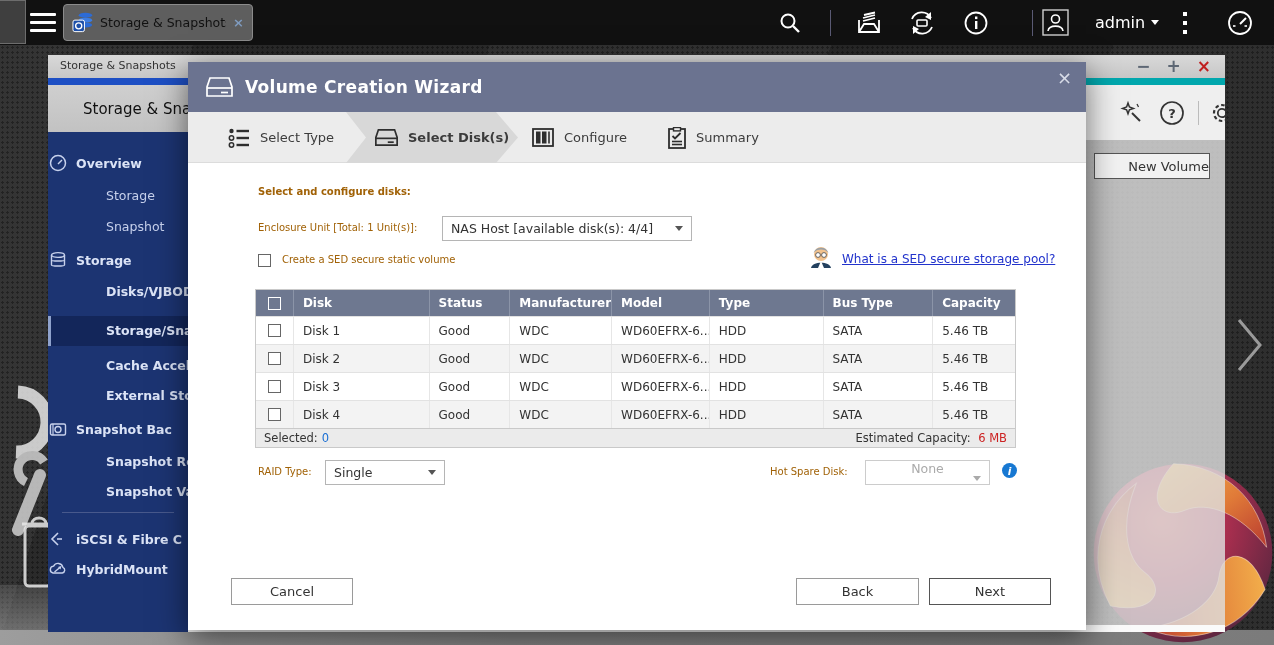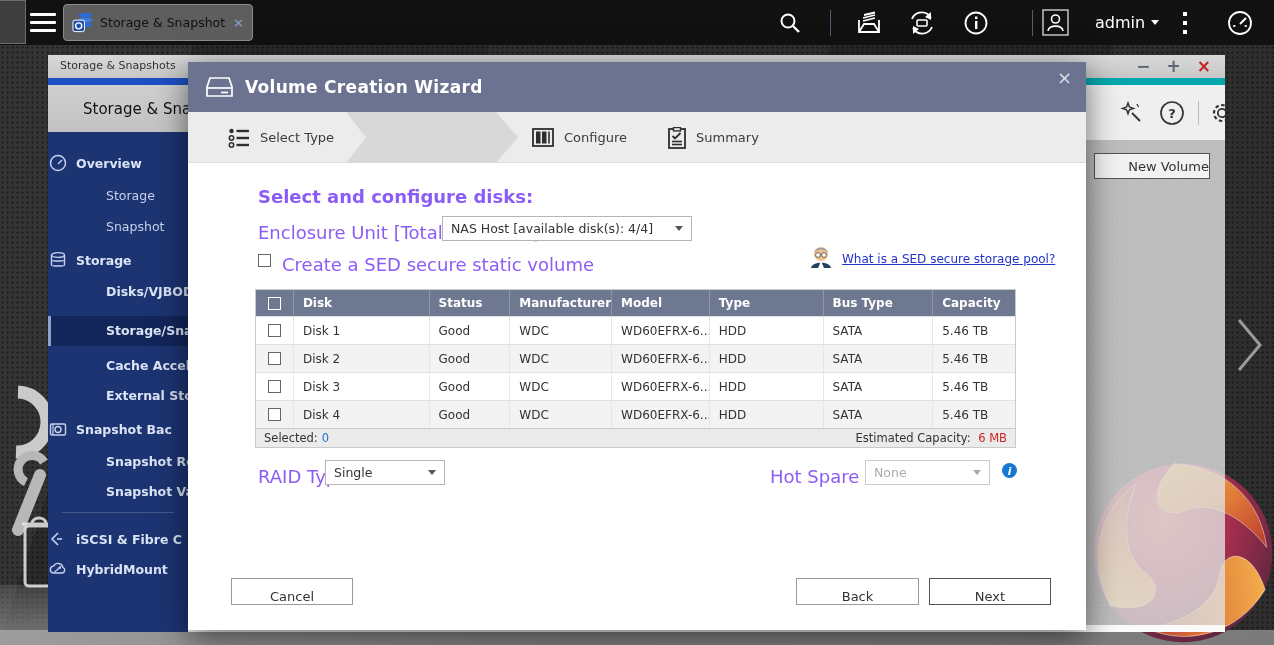--- a/index.html
+++ b/index.html
@@ -67,25 +67,25 @@
   #dlg-header { left:0; top:0; width:898px; height:50px; background:#6b7390; display:flex; align-items:center; padding-left:18px; gap:12px; }
   #dlg-title { color:#fff; font-size:17px; font-weight:bold; letter-spacing:.3px; }
   #dlg-close { position:absolute; right:14px; top:5px; color:#d8dce8; font-size:18px; cursor:pointer; }
   #stepbar { left:0; top:50px; width:898px; height:51px; background:#ececec; border-bottom:1px solid #dcdcdc; }
   #step-active-chevron { left:158px; top:0; width:172px; height:51px; background:#d8d8d8;
     clip-path:polygon(0 0, calc(100% - 22px) 0, 100% 50%, calc(100% - 22px) 100%, 0 100%, 20px 50%); }
   .step { position:absolute; top:0; height:51px; display:flex; align-items:center; gap:10px; color:#3c3c3c; }
   .step .step-label { font-size:13px; }
   .step-icon { color:#2e2e2e; display:flex; }
 
-  .dlg-label { font-size:18px; color:#8b5cf6; }
+  .dlg-label { font-size:10px; color:#a16207; }
   .dropdown { position:absolute; border:1px solid #b5b5b5; background:#fff; height:25px; display:flex; align-items:center;
     padding:0 8px; font-size:12.5px; color:#333; }
   .dropdown .dd-caret { margin-left:auto; width:0; height:0; border-left:4.5px solid transparent; border-right:4.5px solid transparent; border-top:5.5px solid #555; }
-  .dropdown.disabled { color:#aaa; border-color:#ccc; }
+  .dropdown.disabled { color:#aaa; border-color:#ccc;flex-direction:column; }
   .dropdown.disabled .dd-caret { border-top-color:#aaa; }
   .checkbox { width:13px; height:13px; border:1px solid #666; background:#fff; display:inline-block; }
   #sed-link { font-size:12px; color:#2233cc; text-decoration:underline; }
 
   
   #disk-table { left:67px; top:227px; width:761px; border:1px solid #c9c9c9; font-size:12px; color:#333; }
   .t-row { display:flex; height:28px; align-items:center; background:#fff; border-top:1px solid #e2e2e2; }
   .t-row.alt { background:#f3f3f3; }
   .t-header { display:flex; height:26px; align-items:center; background:#6e7890; color:#fff; border-top:none; }
   .t-header .cell { border-left:1px solid #8b94a8; height:100%; display:flex; align-items:center; }
@@ -94,21 +94,21 @@
   .c0{width:37px; justify-content:center; padding-left:0;} .c1{width:136px;} .c2{width:81px;} .c3{width:102px;}
   .c4{width:98px;} .c5{width:114px;} .c6{width:110px;} .c7{width:83px;}
   .t-header .c0, .t-row .c0 { border-left:none; }
   #table-footer { display:flex; height:19px; align-items:center; background:#ebebeb; border-top:1px solid #c9c9c9;
     font-size:11.5px; color:#333; padding:0 8px; }
   #sel-count { color:#1a6fd4; margin-left:4px; }
   #est-cap-wrap { margin-left:auto; }
   #est-cap-val { color:#cc2222; margin-left:4px; }
 
   .dlg-btn { position:absolute; height:27px; background:#fff; border:1px solid #9a9a9a; font-size:13px; color:#333;
-    display:flex; align-items:flex-end; justify-content:center; cursor:pointer; }
+    display:flex; align-items:center; justify-content:center; cursor:pointer; }
   #btn-next { border-color:#555; }
 
   #info-icon { position:absolute; left:814px; top:401px; width:15px; height:15px; border-radius:50%; background:#1778d2;
     color:#fff; font-size:10.5px; font-weight:bold; font-style:italic; display:flex; align-items:center; justify-content:center; }
 
   
   #right-chevron { left:1234px; top:315px; color:#9a9a9a; }
 </style>
 </head>
 <body>
@@ -351,20 +351,28 @@
           <circle cx="3.5" cy="3" r="2.2" fill="#2e2e2e"></circle>
           <circle cx="3.5" cy="10" r="2.2" fill="none" stroke="#2e2e2e" stroke-width="1.5"></circle>
           <circle cx="3.5" cy="17" r="2.2" fill="none" stroke="#2e2e2e" stroke-width="1.5"></circle>
           <line x1="8.5" y1="3" x2="21" y2="3" stroke="#2e2e2e" stroke-width="2.4"></line>
           <line x1="8.5" y1="10" x2="21" y2="10" stroke="#2e2e2e" stroke-width="2.4"></line>
           <line x1="8.5" y1="17" x2="21" y2="17" stroke="#2e2e2e" stroke-width="2.4"></line>
         </svg>
         <span class="step-label">Select Type</span>
       </div>
 
+      <div class="step" style="left:187px">
+        <svg class="step-icon" width="23" height="21" viewBox="0 0 27 24">
+          <path d="M 4 3 H 23 L 26 12 V 21 H 1 V 12 Z" fill="none" stroke="#2e2e2e" stroke-width="2"></path>
+          <line x1="1" y1="13" x2="26" y2="13" stroke="#2e2e2e" stroke-width="2"></line>
+          <line x1="15" y1="17.5" x2="22" y2="17.5" stroke="#2e2e2e" stroke-width="2"></line>
+        </svg>
+        <span class="step-label" style="font-weight:bold">Select Disk(s)</span>
+      </div>
 
       <div class="step" style="left:344px">
         <svg class="step-icon" width="22" height="19" viewBox="0 0 22 19">
           <rect x="1" y="1" width="20" height="17" fill="none" stroke="#2e2e2e" stroke-width="1.8"></rect>
           <rect x="4" y="3.5" width="4.5" height="12" fill="#2e2e2e"></rect>
           <rect x="10" y="3.5" width="4.5" height="12" fill="#2e2e2e"></rect>
           <line x1="17" y1="3.5" x2="17" y2="15.5" stroke="#2e2e2e" stroke-width="1.6"></line>
         </svg>
         <span class="step-label">Configure</span>
       </div>

